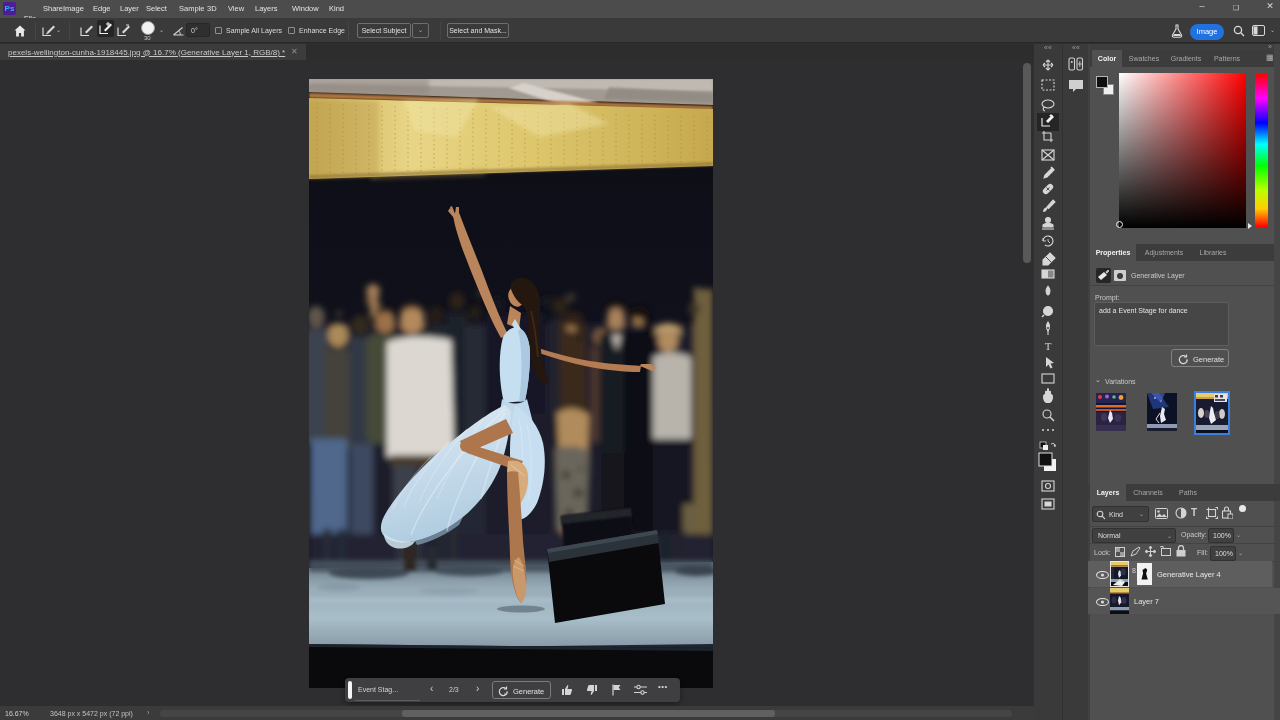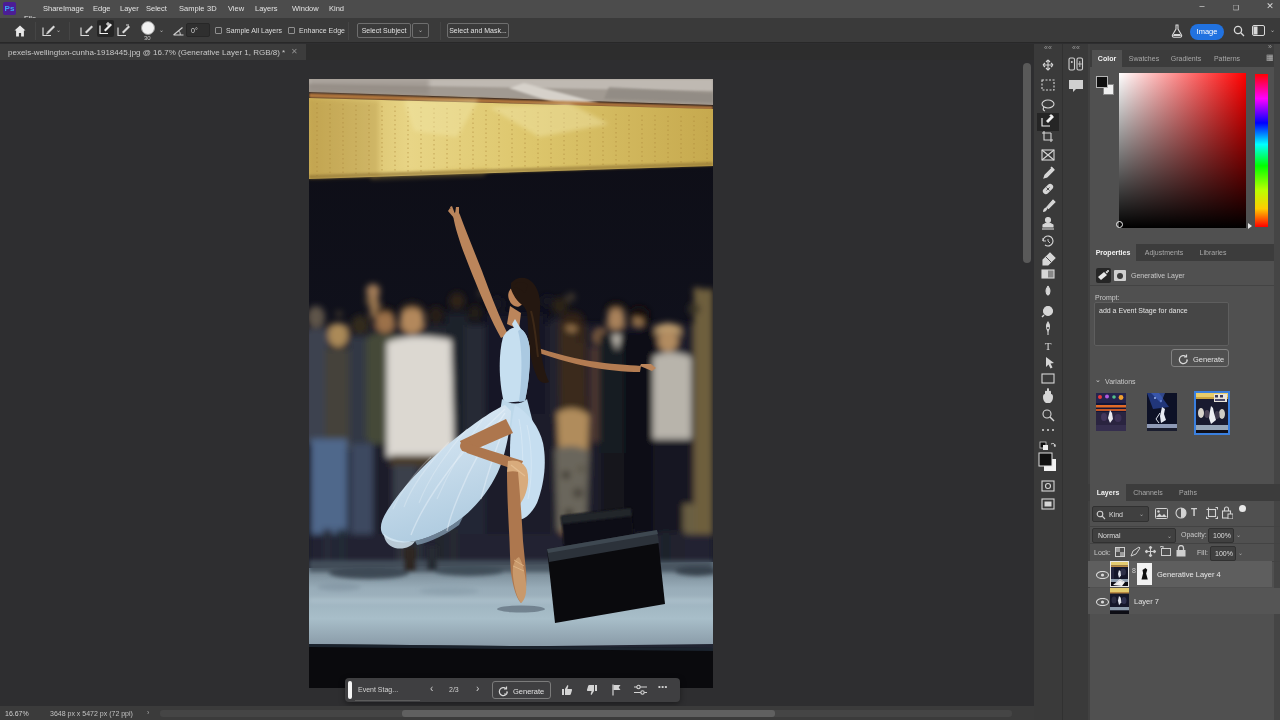--- a/index.html
+++ b/index.html
@@ -108,21 +108,21 @@
       </svg>
     <svg class="abs" style="left:1252px;top:7px;" width="13" height="11" viewBox="0 0 13 11">
         <rect x="0.5" y="0.5" width="12" height="10" rx="1.5" fill="none" stroke="#d9d9d9" stroke-width="1"></rect>
         <rect x="1.5" y="1.5" width="4" height="8" fill="#d9d9d9"></rect>
       </svg>
     <div class="abs" style="left:1270px;top:8px;color:#bbb;font-size:6px;">⌄</div>
   </div>
 
   <div id="tabbar" class="abs">
     <div id="tab" class="abs">
-        <span style="position:absolute;left:8px;top:3.5px;letter-spacing:0;">pexels-wellington-cunha-1918445.jpg @ 16.7% (Generative Layer 1, RGB/8) *</span>
+        <span style="position:absolute;left:8px;top:3.5px;letter-spacing:0;text-decoration:underline;">pexels-wellington-cunha-1918445.jpg @ 16.7% (Generative Layer 1, RGB/8) *</span>
         <span style="position:absolute;left:291px;top:3px;color:#8f8f8f;font-size:8px;">✕</span>
       </div>
   </div>
 
   <div id="canvas" class="abs">
     <svg class="abs" style="left:309px;top:19px;" width="404" height="609" viewBox="0 0 404 609">
       <defs>
         <linearGradient id="yellowG" x1="0" y1="0" x2="1" y2="0">
           <stop offset="0" stop-color="#cdb058"></stop>
             <stop offset="0.25" stop-color="#e8d586"></stop>

